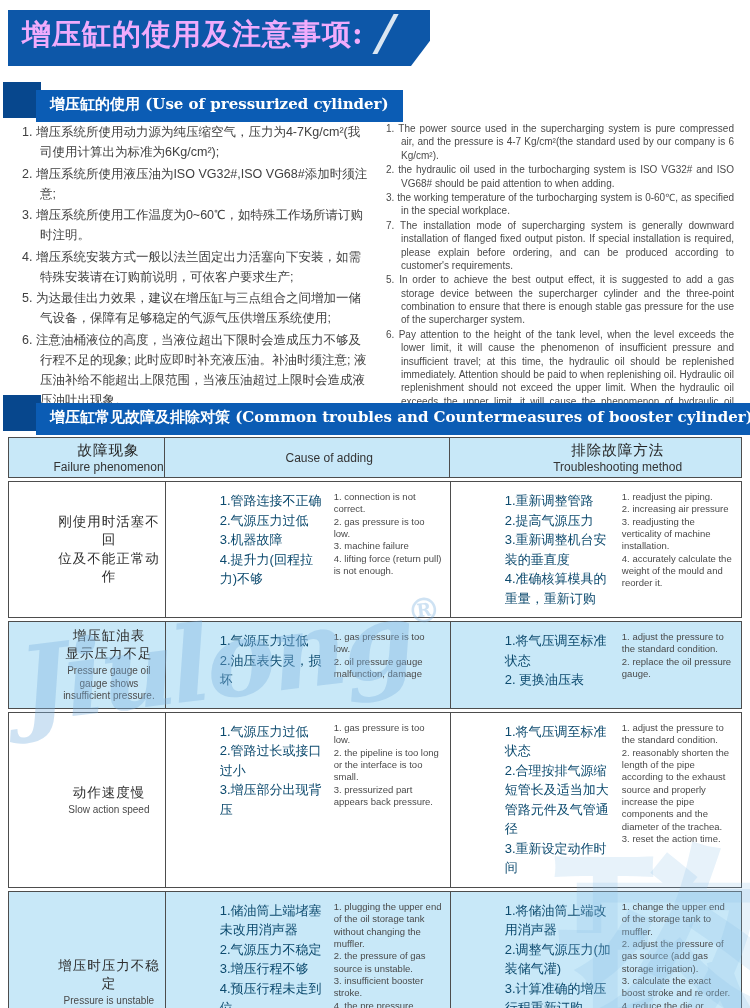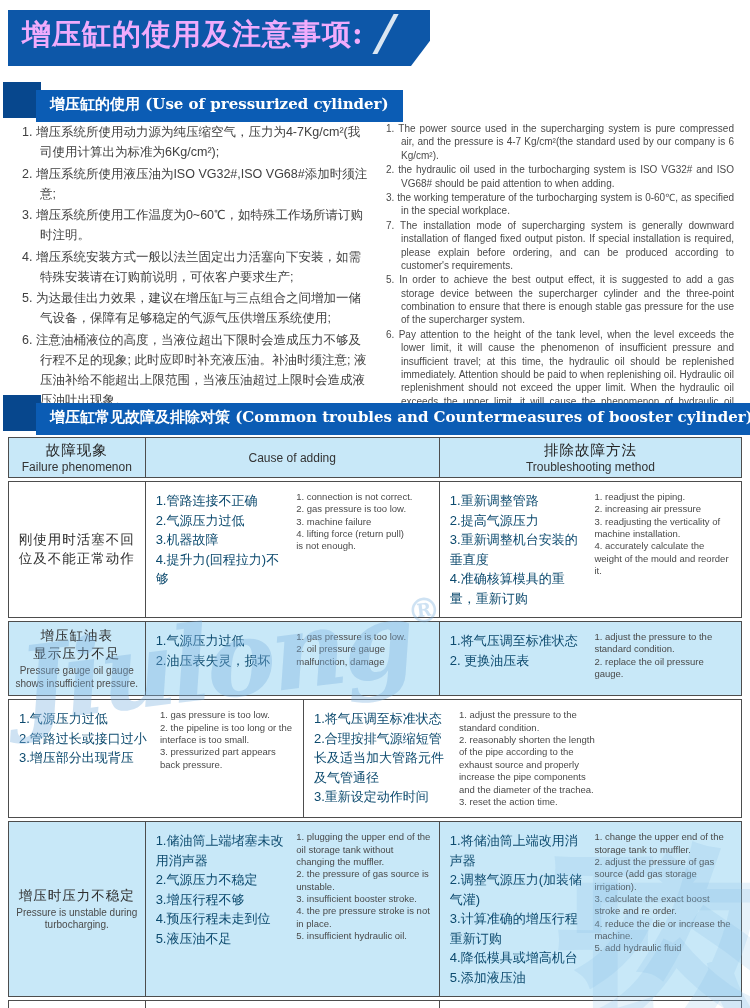--- a/index.html
+++ b/index.html
@@ -49,21 +49,21 @@
   .u-item{ font-size:12.5px; line-height:1.62; padding-left:18px; text-indent:-18px; color:#404040; margin-bottom:1px;}
   .u-item-en{ font-size:10px; line-height:1.34; padding-left:15px; text-indent:-15px; color:#4a4a4a; margin-bottom:1px; text-align:justify;}
   
   .ftable{ position:absolute; left:8px; top:437px; width:734px; }
   .trow{
     display:flex; border:1px solid #4d4d4d; background:#fff;
     margin-bottom:3px; align-items:stretch;
   }
   .trow.alt{ background:#c8e8f8; }
   .thead-row{ background:#c8e8f8; text-align:center; }
-  .cell{ padding:5px 4px; }
+  .cell{ padding:5px 4px;margin-left:44px; }
   .c-phen{ width:137px; border-right:1px solid #4d4d4d; text-align:center;
            display:flex; flex-direction:column; justify-content:center;}
   .c-cause{ width:295px; border-right:1px solid #4d4d4d; display:flex;}
   .c-remedy{ width:302px; display:flex;}
   .hd-zh{ font-size:14.5px; color:#222; letter-spacing:1px; }
   .hd-en{ font-size:12px; color:#333; }
   .thead-row .c-phen,.thead-row .c-cause,.thead-row .c-remedy{ justify-content:center; flex-direction:column; padding:3px 0;}
   .phen-zh{ font-size:13.5px; color:#2e2e2e; letter-spacing:1px; white-space:pre-line; line-height:1.35;}
   .phen-en{ font-size:10px; color:#4a4a4a; line-height:1.25; margin-top:2px;}
   .sub-zh{ width:50%; font-size:13px; line-height:1.5; color:#0c4a6e; white-space:pre-line; padding:4px 2px 4px 6px;}
@@ -184,20 +184,24 @@
     </div>
     <div class="cell c-remedy">
       <div class="sub-zh">1.将气压调至标准状态
 2. 更换油压表</div>
       <div class="sub-en">1. adjust the pressure to the standard condition.
 2. replace the oil pressure gauge.</div>
     </div>
   </div>
 
   <div class="trow" style="min-height:84px">
+    <div class="cell c-phen">
+      <div class="phen-zh">动作速度慢</div>
+      <div class="phen-en">Slow action speed</div>
+    </div>
     <div class="cell c-cause">
       <div class="sub-zh">1.气源压力过低
 2.管路过长或接口过小
 3.增压部分出现背压</div>
       <div class="sub-en">1. gas pressure is too low.
 2. the pipeline is too long or the interface is too small.
 3. pressurized part appears back pressure.</div>
     </div>
     <div class="cell c-remedy">
       <div class="sub-zh">1.将气压调至标准状态

